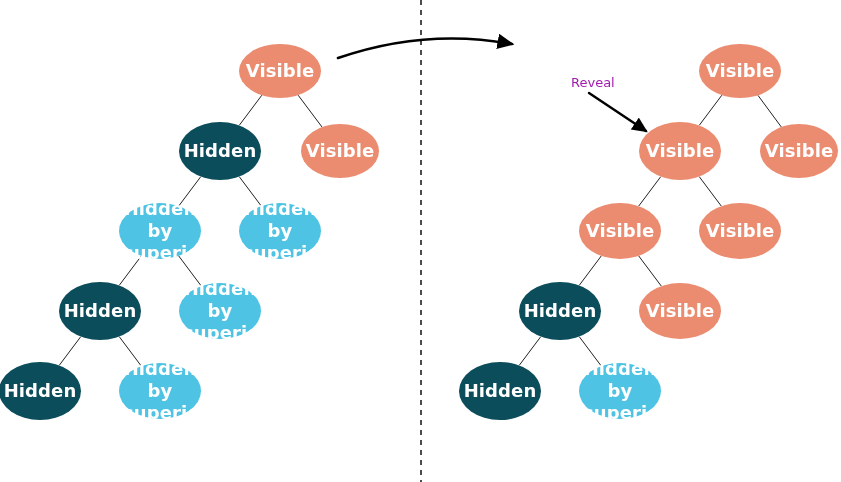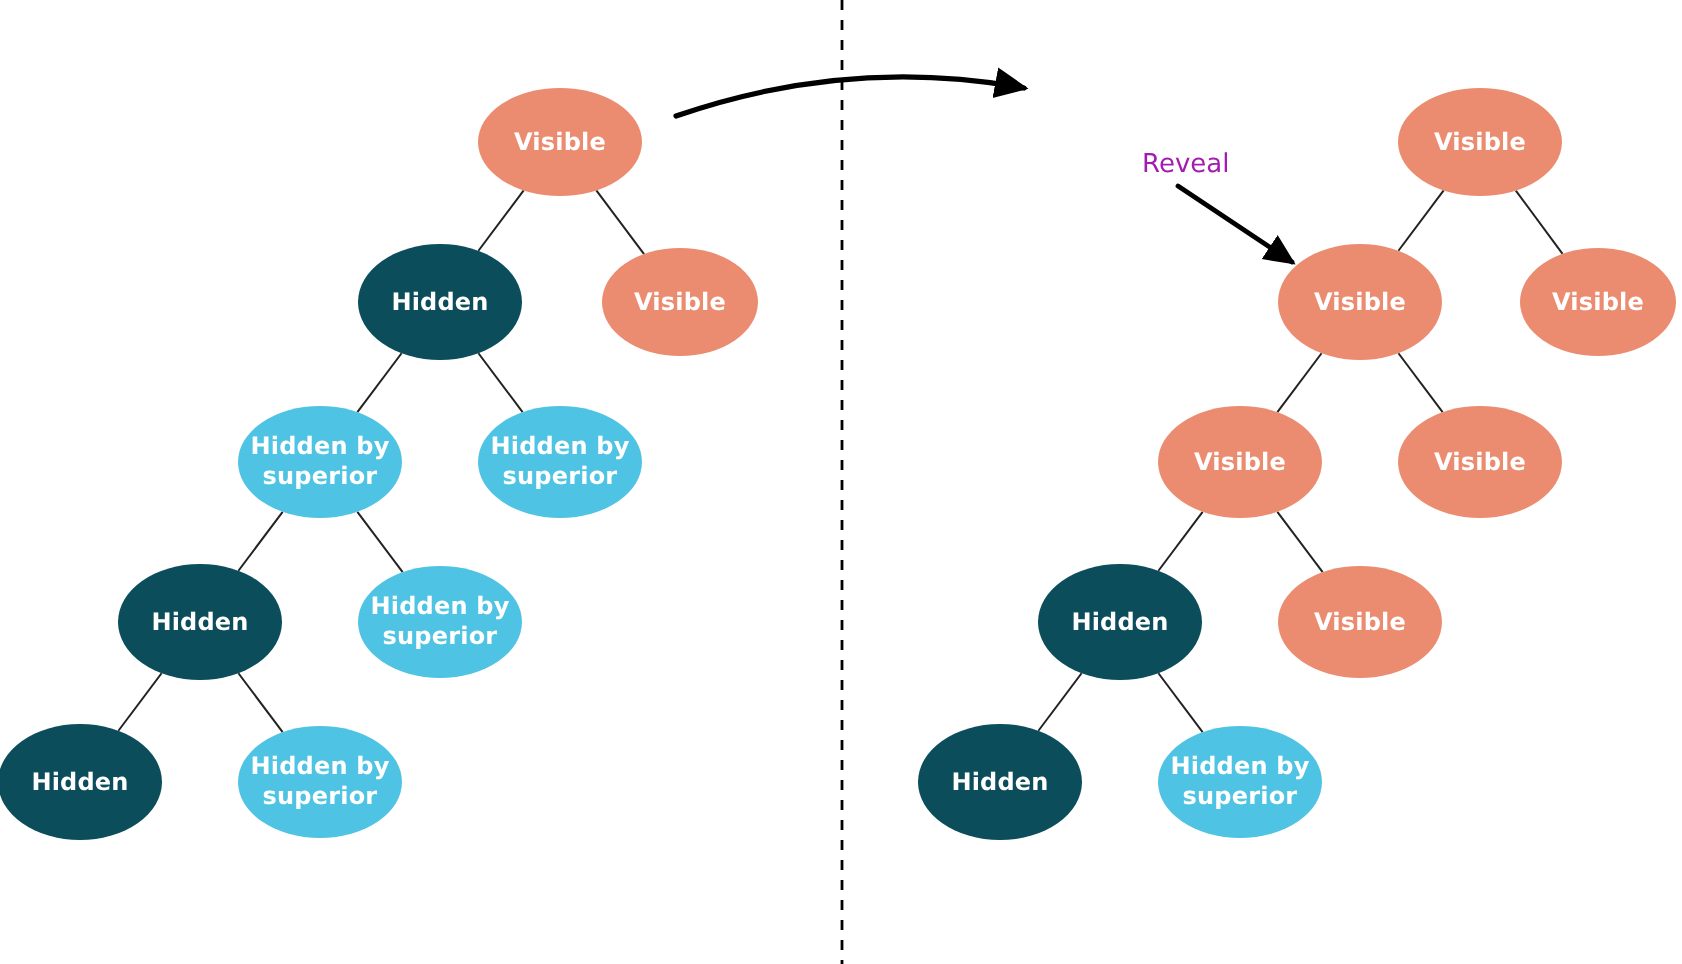--- a/index.html
+++ b/index.html
@@ -26,21 +26,21 @@
     pointer-events: none;
   }
   .node {
     position: absolute;
     display: flex;
     align-items: center;
     justify-content: flex-end;
     text-align: center;
     border-radius: 50%;
     color: #ffffff;
-    font-size: 12px;
+    font-size: 18px;
     font-weight: bold;
     line-height: 1.22;
     letter-spacing: .1px;
     box-sizing: border-box;
     padding: 0 4px;
   }
   .node-label {
     display: block;
     width: 100%;
     white-space: pre-line;

